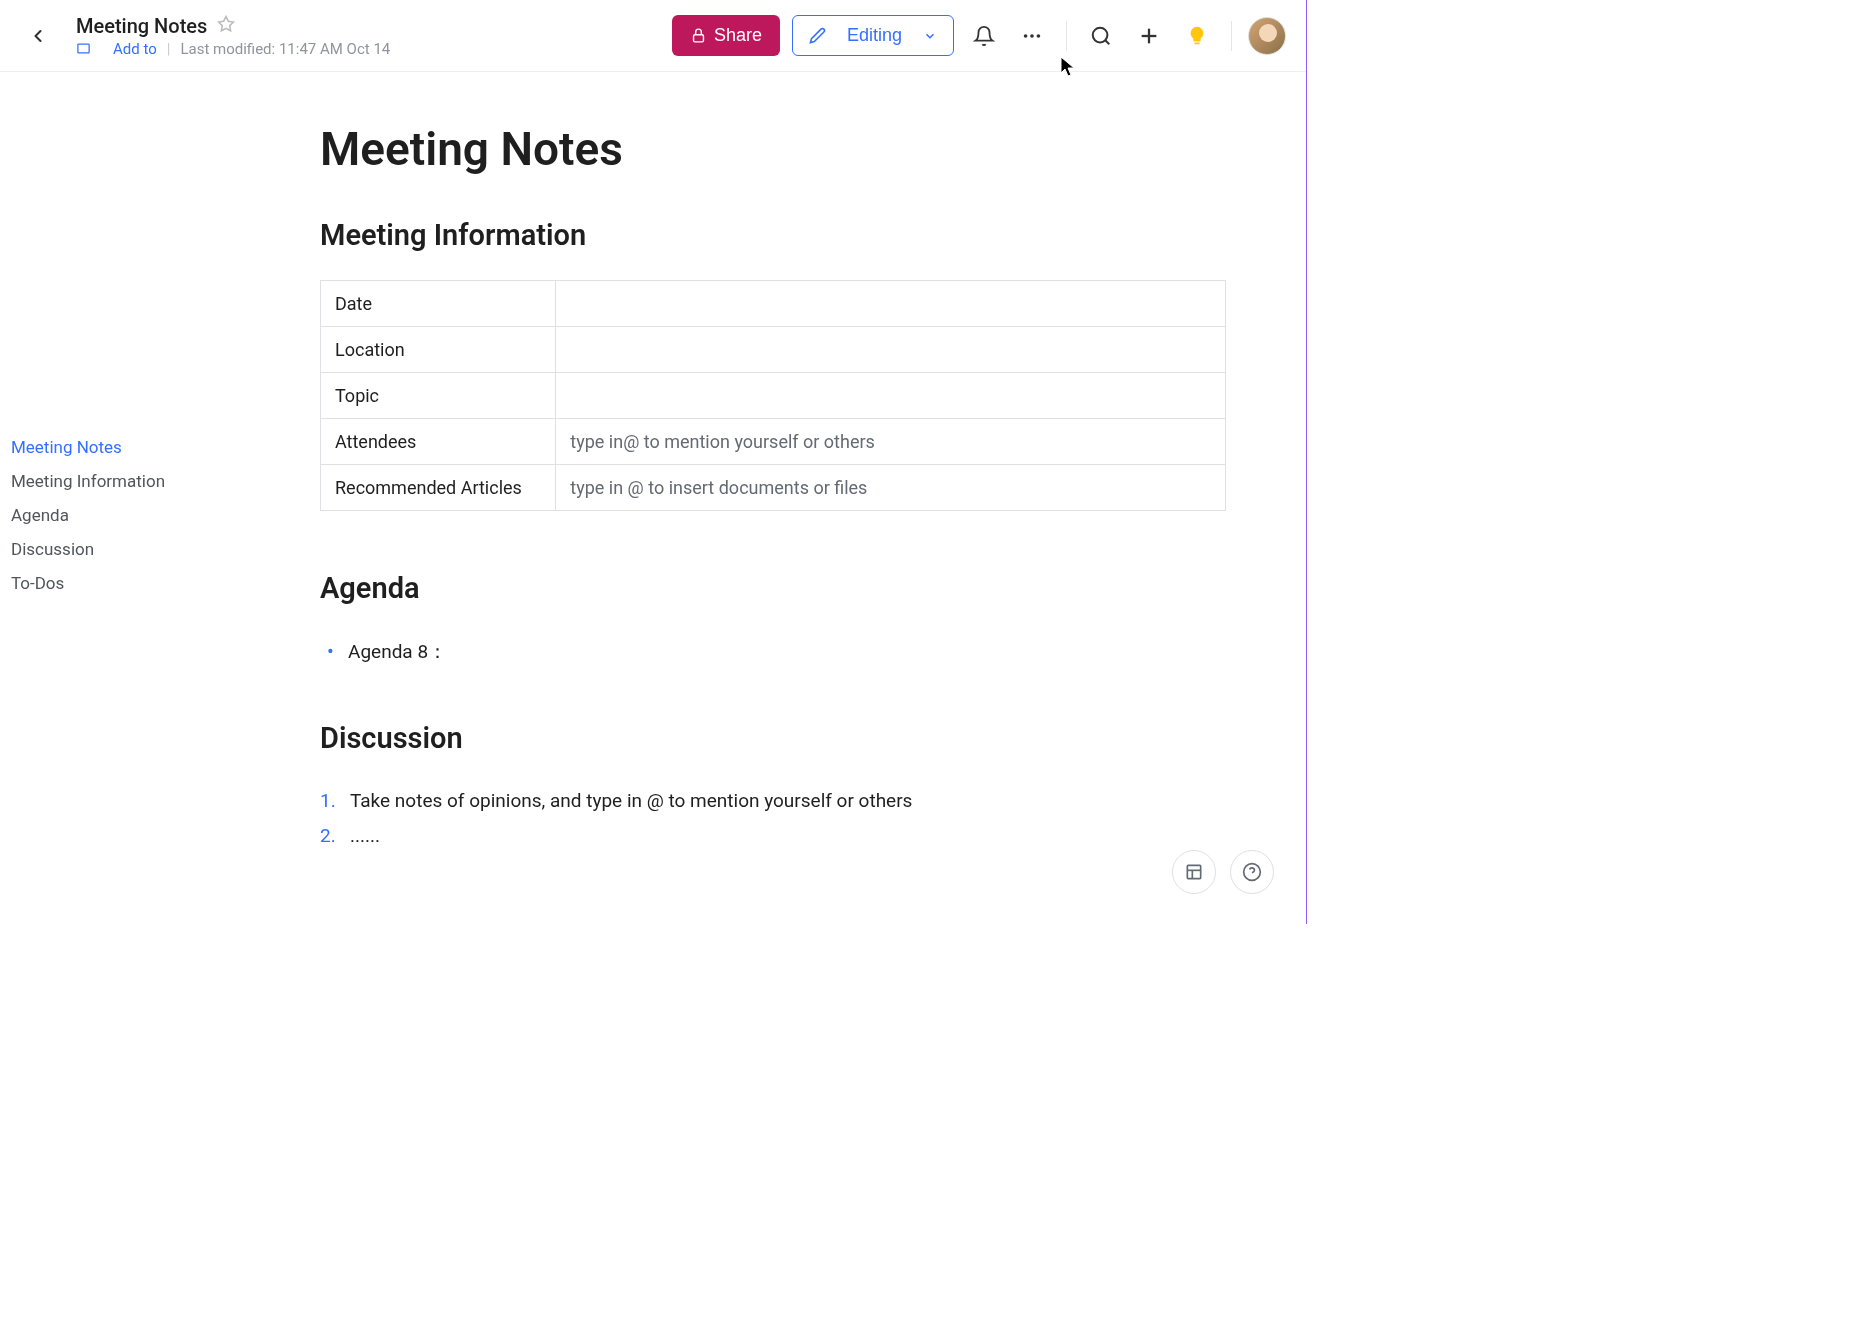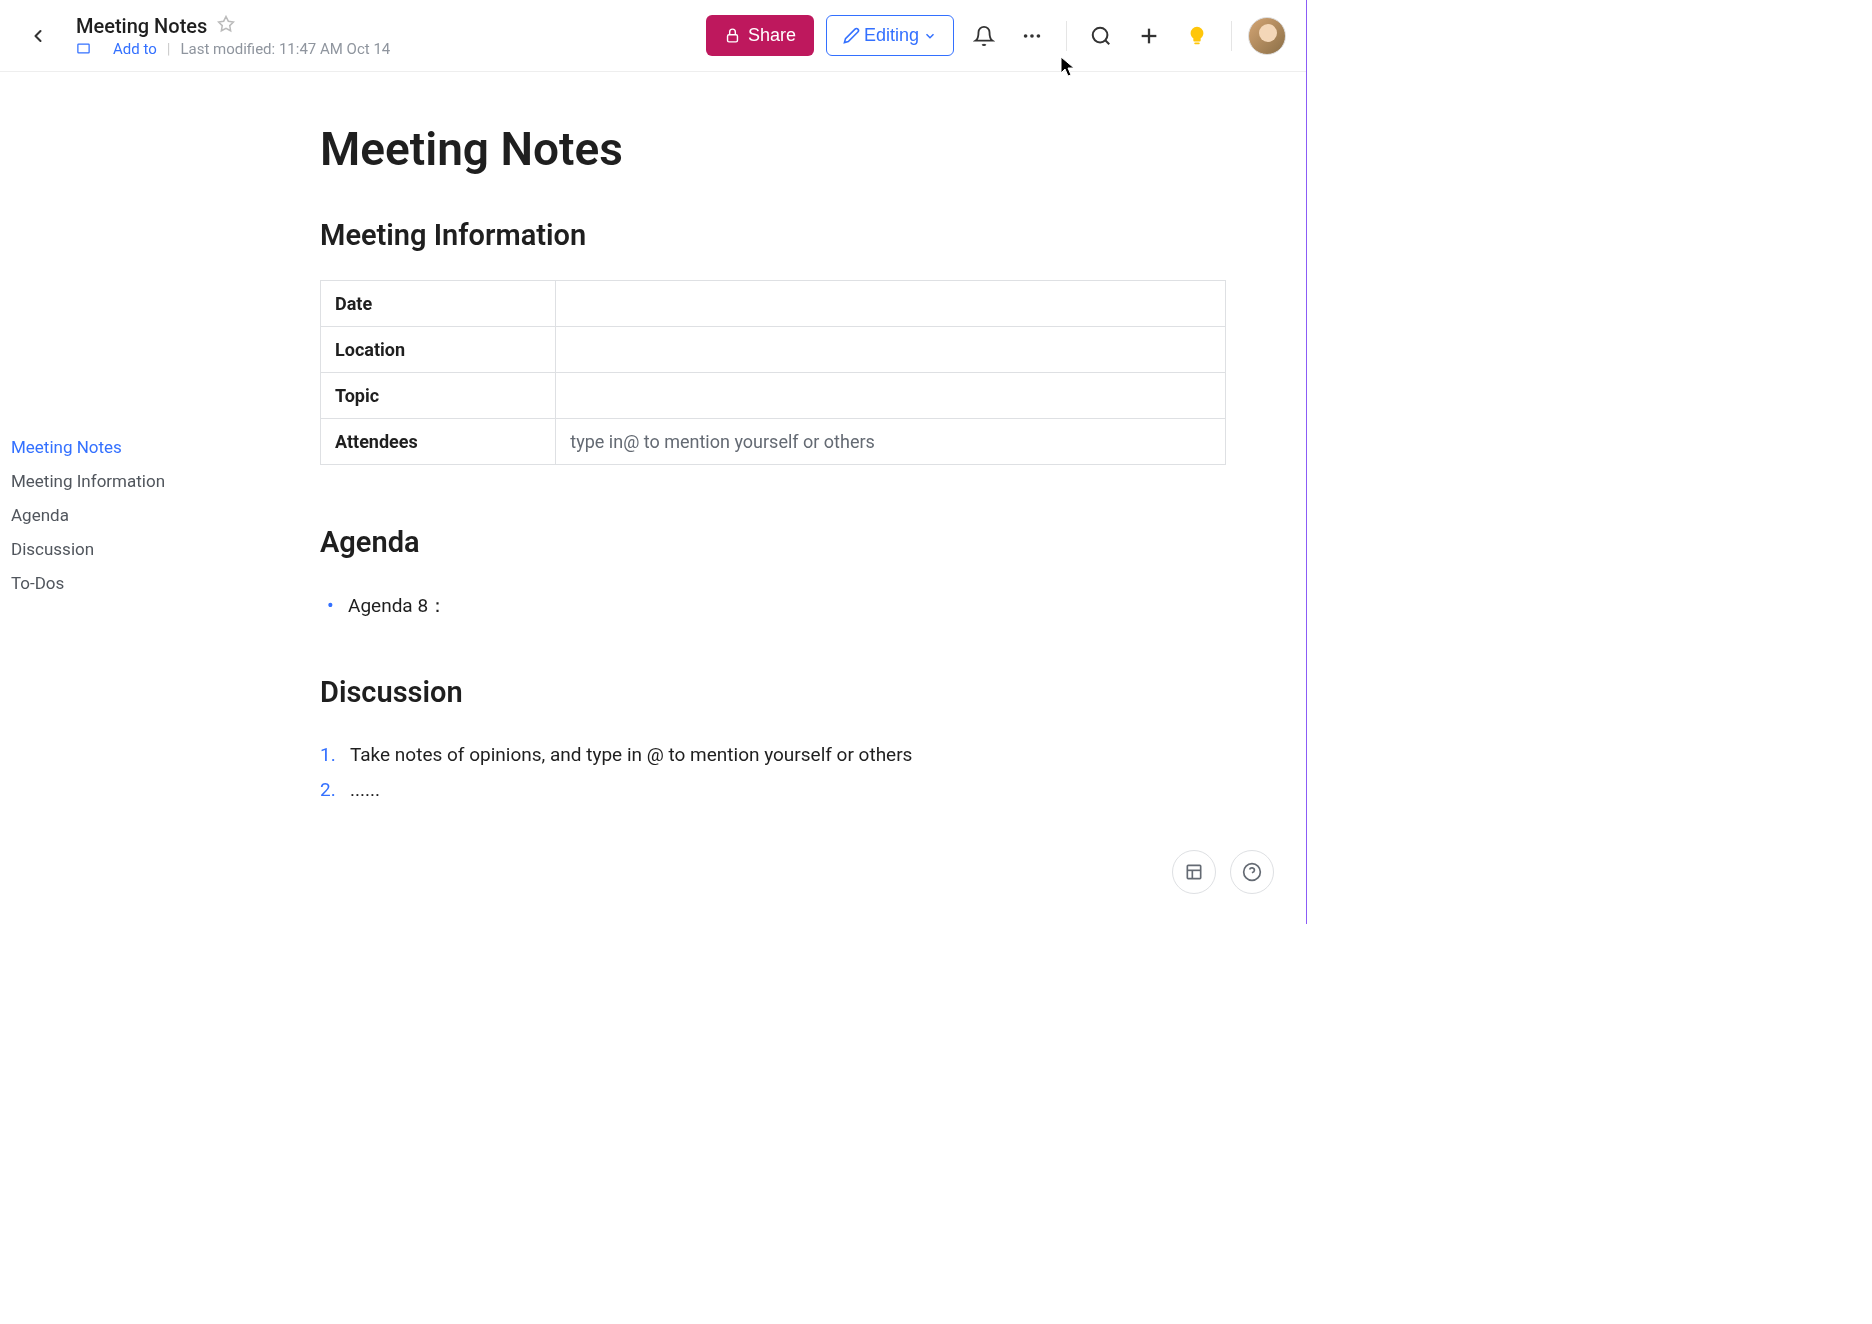--- a/index.html
+++ b/index.html
@@ -95,21 +95,21 @@
     .editing-btn {
       background: #fff;
       color: #3370ff;
       border: 1.5px solid #3370ff;
       border-radius: 6px;
       padding: 9px 16px;
       font-size: 18px;
       font-weight: 500;
       display: flex;
       align-items: center;
-      gap: 4px;
+      gap: 21px;
       cursor: pointer;
     }
     .icon-btn {
       width: 36px;
       height: 36px;
       display: flex;
       align-items: center;
       justify-content: center;
       cursor: pointer;
       color: #333;
@@ -189,21 +189,21 @@
       margin-bottom: 60px;
     }
     .info-table td {
       border: 1px solid #dee0e3;
       padding: 12px 14px;
       font-size: 18px;
       color: #1f1f1f;
     }
     .info-table td:first-child {
       width: 26%;
-      font-weight: 700;
+      font-weight: 400;
     }
     .info-table td.hint {
       color: #646a73;
       font-weight: 400;
     }
     .bullet-list {
       list-style: none;
       margin-bottom: 50px;
     }
     .bullet-list li {
@@ -371,20 +371,24 @@
           <td></td>
         </tr>
         <tr>
           <td>Topic</td>
           <td></td>
         </tr>
         <tr>
           <td>Attendees</td>
           <td class="hint">type in@ to mention yourself or others</td>
         </tr>
+        <tr>
+          <td>Recommended Articles</td>
+          <td class="hint">type in @ to insert documents or files</td>
+        </tr>
       </tbody>
         </table>
 
       <h2 class="h2">Agenda</h2>
       <ul class="bullet-list">
         <li>Agenda 8：</li>
       </ul>
 
       <h2 class="h2">Discussion</h2>
       <ol class="number-list">

